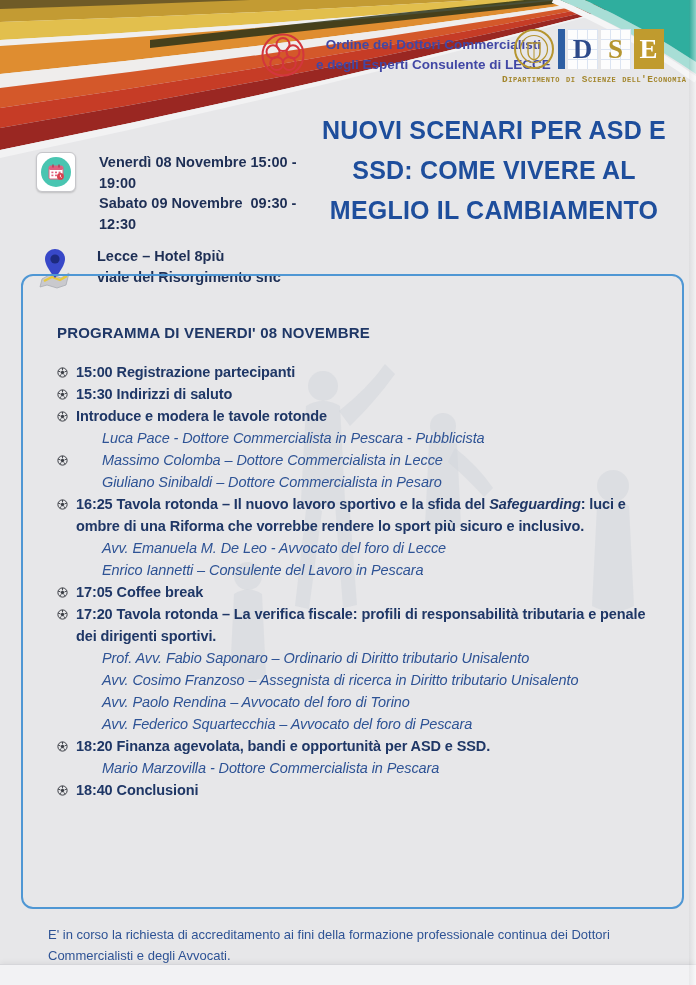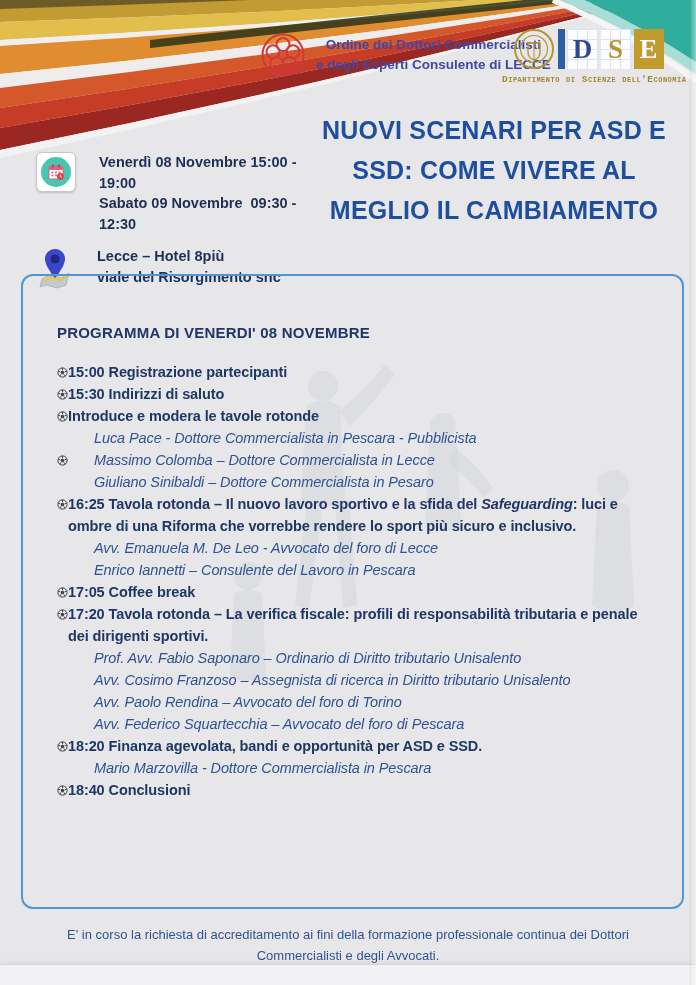--- a/index.html
+++ b/index.html
@@ -56,32 +56,32 @@
     position:absolute; left:21px; top:274px; width:663px; height:635px;
     border:2px solid #4f97d4; border-radius:12px; box-sizing:border-box;
     padding:48px 26px 0 34px; overflow:hidden;
   }
   .watermark{position:absolute; left:0; top:0; z-index:0;}
   .card-content{position:relative; z-index:1;}
   .prog-heading{
     margin:0 0 20px 0; font-size:15px; letter-spacing:.2px;
     color:#1f3766; font-weight:800;
   }
-  .prog-item{display:flex; line-height:22px; font-size:14.5px;}
+  .prog-item{display:flex; gap:8px; line-height:22px; font-size:14.5px;}
   .bullet{flex:0 0 auto; margin-top:5.5px;}
   .itxt{flex:1 1 auto; min-width:0;}
   .ititle{font-weight:700; color:#1f3766; letter-spacing:-0.1px;}
   .seg-italic{font-style:italic;}
   .speaker{
     font-style:italic; color:#2e5395; padding-left:26px; line-height:22px;
     letter-spacing:-0.1px;
   }
   
   .footnote{
-    position:absolute; left:48px; right:48px; top:925px; text-align:center;
+    position:absolute; left:48px; right:48px; top:925px; 
     font-size:13px; line-height:1.6; color:#2e5395; font-weight:500;
   }
   
   .page-edge-bottom{
     position:absolute; left:0; right:0; bottom:0; height:20px;
     background:#f2f2f4; border-top:1px solid #d6d6da;
     box-shadow:0 -2px 5px rgba(0,0,0,.05);
   }
   .page-edge-right{
     position:absolute; top:0; bottom:0; right:0; width:7px;

